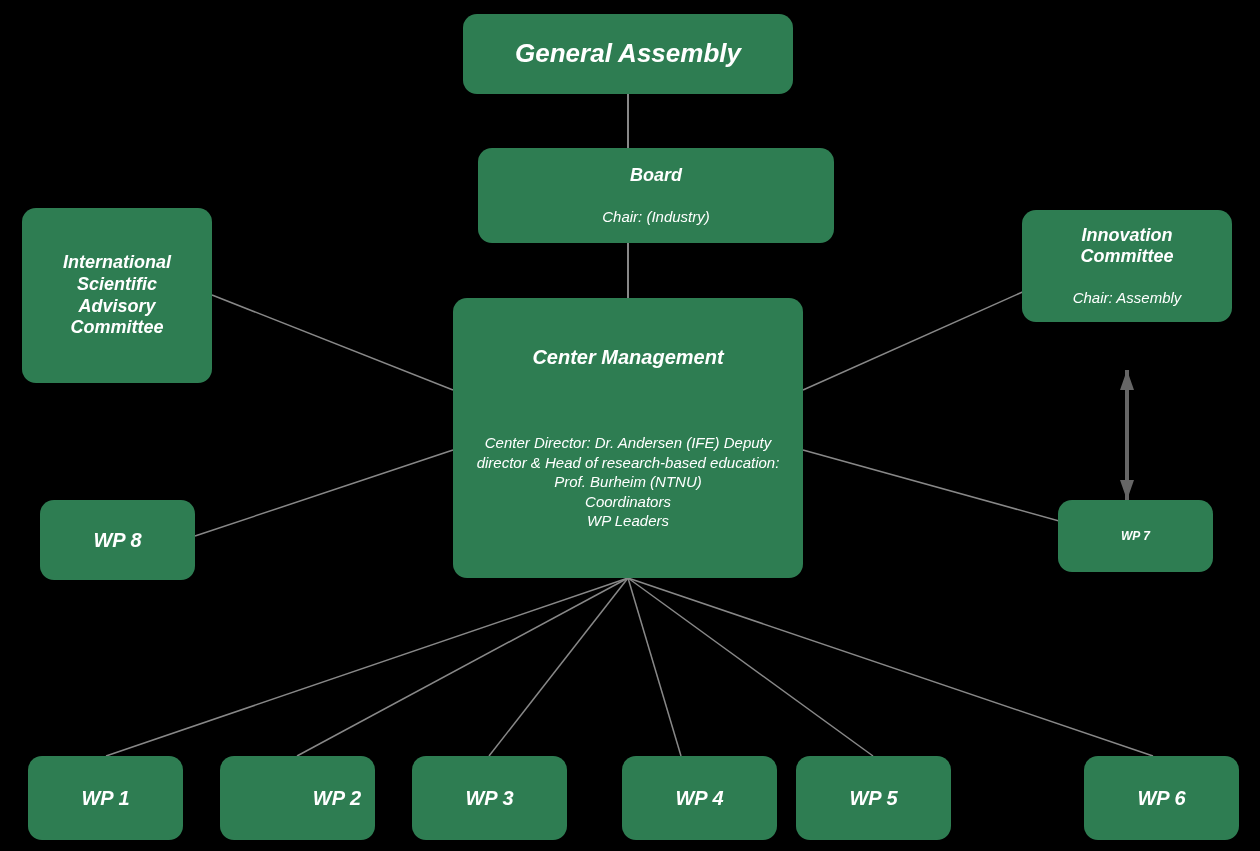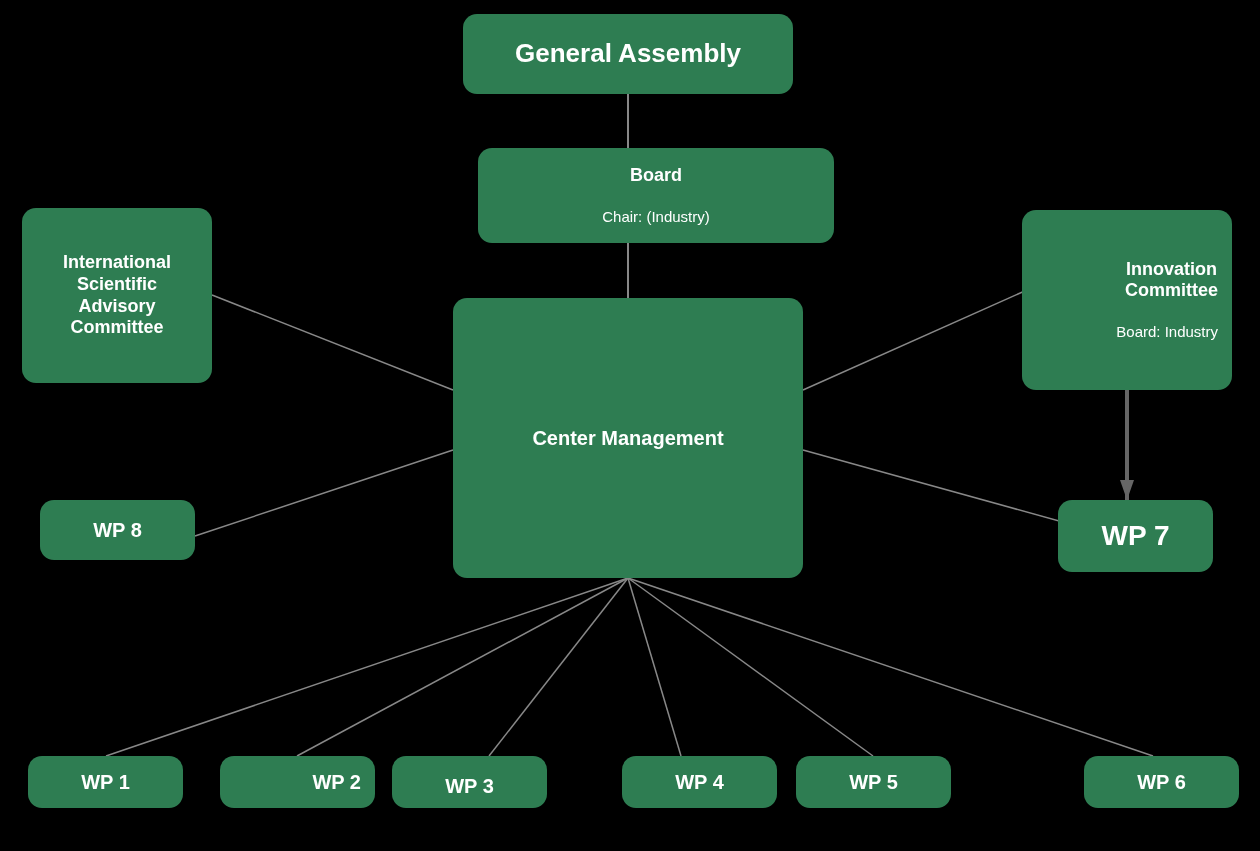--- a/index.html
+++ b/index.html
@@ -31,20 +31,21 @@
       position: absolute;
       background: #2e7d52;
       border-radius: 14px;
       color: #fff;
       text-align: center;
       display: flex;
       flex-direction: column;
       align-items: center;
       justify-content: center;
       padding: 10px 14px;
+      font-style: italic;
     }
 
     .node .title {
       font-weight: bold;
       font-size: 18px;
       line-height: 1.2;
     }
 
     .node .subtitle {
       font-weight: normal;
@@ -86,56 +87,55 @@
       width: 190px;
       height: 175px;
       left: 22px;
       top: 208px;
     }
     #node-isac .title { font-size: 18px; }
 
     
     #node-ic {
       width: 210px;
-      height: 180px;
+      height: 112px;
       left: 1022px;
       top: 210px;
-      align-items: flex-end;
     }
     #node-ic .title { font-size: 18px; }
 
     
     #node-wp8 {
       width: 155px;
-      height: 60px;
+      height: 80px;
       left: 40px;
       top: 500px;
     }
     #node-wp8 .title { font-size: 20px; }
 
     
     #node-wp7 {
       width: 155px;
       height: 72px;
       left: 1058px;
       top: 500px;
     }
-    #node-wp7 .title { font-size: 28px; }
+    #node-wp7 .title { font-size: 12px; }
 
     
     .wp-bottom {
       width: 155px;
-      height: 52px;
+      height: 84px;
       top: 756px;
     }
     .wp-bottom .title { font-size: 20px; }
 
     #node-wp1 { left: 28px; }
     #node-wp2 { left: 220px; align-items: flex-end; }
-    #node-wp3 { left: 392px; justify-content: flex-end; }
+    #node-wp3 { left: 412px; }
     #node-wp4 { left: 604px; margin-left: 18px; }
     #node-wp5 { left: 796px; text-align: center; }
     #node-wp6 { left: 1076px; margin-left: 8px; }
   </style>
 </head>
 <body>
 
 <div class="chart-container">
 
   <svg class="connections">
@@ -175,29 +175,32 @@
     <span class="title">General Assembly</span>
   </div>
 
   <div class="node" id="node-board">
     <span class="title">Board</span>
     <span class="subtitle">Chair: (Industry)</span>
   </div>
 
   <div class="node" id="node-cm">
     <span class="title">Center Management</span>
+    <span class="subtitle">
+      Center Director: Dr. Andersen (IFE) Deputy director &amp; Head of research-based education: Prof. Burheim (NTNU)<br>Coordinators<br>WP Leaders
+    </span>
   </div>
 
   <div class="node" id="node-isac">
     <span class="title">International<br>Scientific<br>Advisory<br>Committee</span>
   </div>
 
   <div class="node" id="node-ic">
     <span class="title">Innovation<br>Committee</span>
-    <span class="subtitle">Board: Industry</span>
+    <span class="subtitle">Chair: Assembly</span>
   </div>
 
   <div class="node" id="node-wp8">
     <span class="title">WP 8</span>
   </div>
 
   <div class="node" id="node-wp7">
     <span class="title">WP 7</span>
   </div>
 

